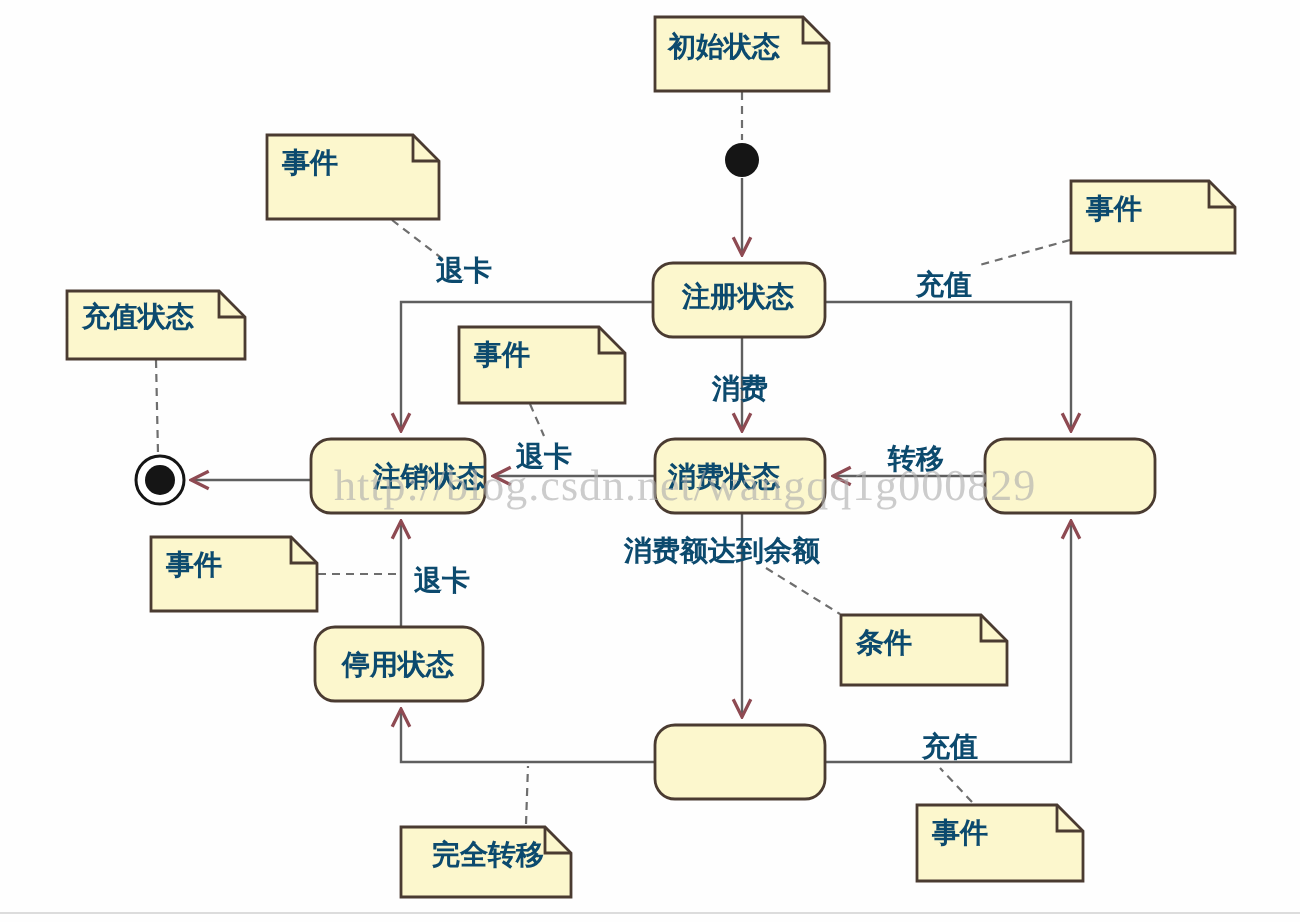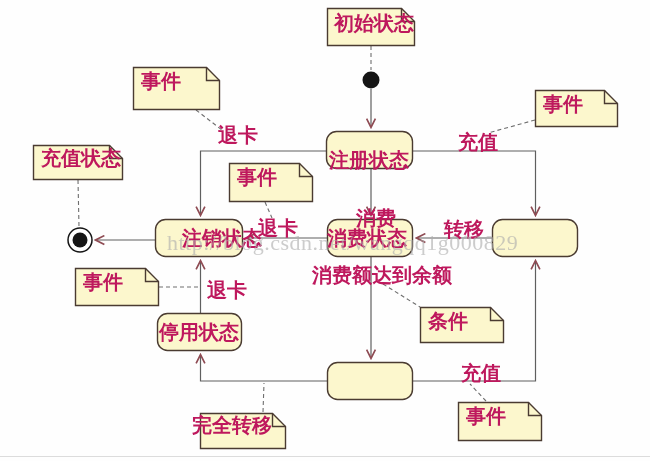--- a/index.html
+++ b/index.html
@@ -11,22 +11,22 @@
     position: relative;
     width: 650px; height: 461px;
     background: #fefefe;
     overflow: hidden;
   }
   #connector-svg {
     position: absolute; left: 0; top: 0; z-index: 1;
   }
   .txt {
     position: absolute; z-index: 2;
-    color: #be185d;
-    font-size: 20px;
+    color: #0c4a6e;
+    font-size: 14px;
     font-weight: bold;
     line-height: 18px;
     white-space: nowrap;
   }
   .state-label { text-align: center; }
   .watermark {
     position: absolute; z-index: 3;
     left: 167px; top: 230px;
     font-family: "Liberation Serif", "DejaVu Serif", serif;
     font-size: 22px;
@@ -117,31 +117,31 @@
     </g>
   </svg>
 
   <div class="txt" style="left:334px; top:14px;">初始状态</div>
   <div class="txt" style="left:141px; top:72px;">事件</div>
   <div class="txt" style="left:543px; top:95px;">事件</div>
   <div class="txt" style="left:41px; top:149px;">充值状态</div>
   <div class="txt" style="left:237px; top:168px;">事件</div>
   <div class="txt" style="left:83px; top:273px;">事件</div>
   <div class="txt" style="left:428px; top:312px;">条件</div>
-  <div class="txt" style="left:192px; top:418px;font-family:Liberation Mono, monospace;">完全转移</div>
+  <div class="txt" style="left:216px; top:418px;">完全转移</div>
   <div class="txt" style="left:466px; top:407px;">事件</div>
 
-  <div class="txt state-label" style="left:326px; top:151px; width:86px;">注册状态</div>
+  <div class="txt state-label" style="left:326px; top:139px; width:86px;">注册状态</div>
   <div class="txt state-label" style="left:155px; top:229px; width:65px;margin-left:27px;">注销状态</div>
   <div class="txt state-label" style="left:327px; top:229px; width:70px;">消费状态</div>
   <div class="txt state-label" style="left:157px; top:323px; width:84px;">停用状态</div>
 
   <div class="txt" style="left:218px; top:126px;">退卡</div>
   <div class="txt" style="left:458px; top:133px;">充值</div>
-  <div class="txt" style="left:356px; top:185px;margin-top:24px;">消费</div>
+  <div class="txt" style="left:356px; top:185px;">消费</div>
   <div class="txt" style="left:258px; top:219px;">退卡</div>
   <div class="txt" style="left:444px; top:220px;">转移</div>
   <div class="txt" style="left:312px; top:266px;text-align:right;">消费额达到余额</div>
   <div class="txt" style="left:207px; top:281px;">退卡</div>
   <div class="txt" style="left:461px; top:364px;">充值</div>
 
   <div class="watermark">http://blog.csdn.net/wangqq1g000829</div>
 
 </div>
 

